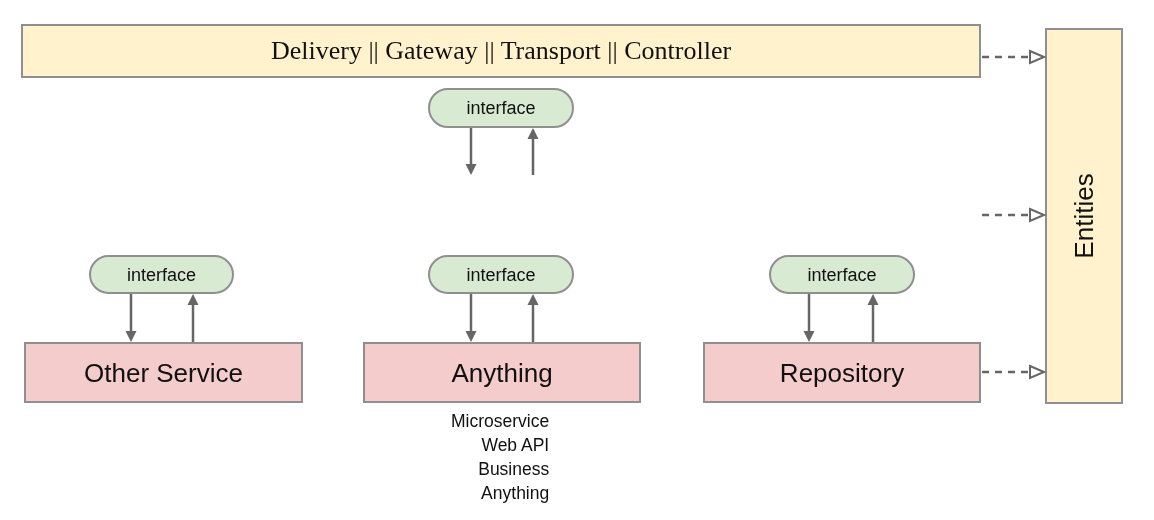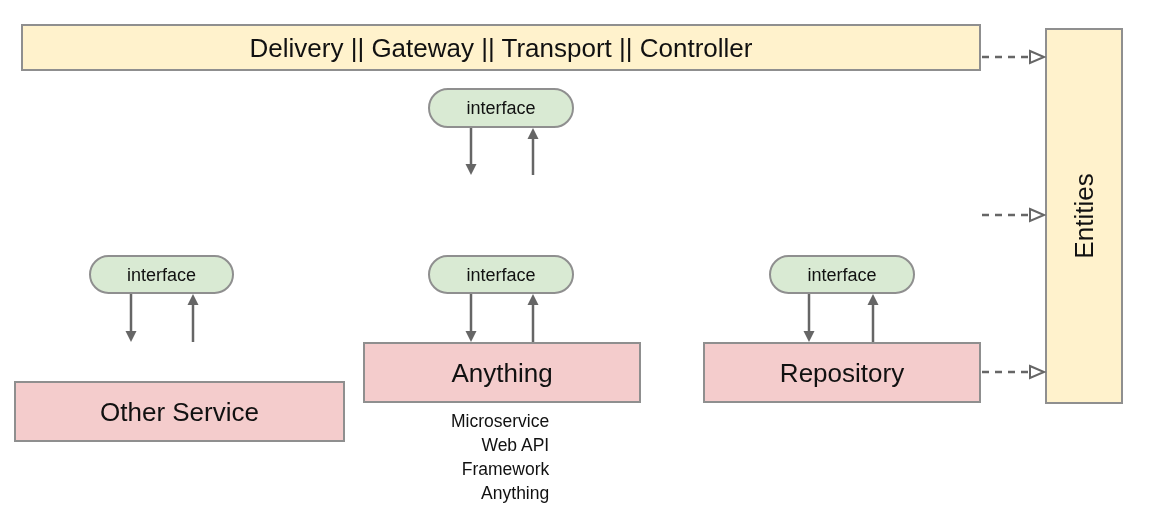--- a/index.html
+++ b/index.html
@@ -26,31 +26,31 @@
     text-align: center;
   }
   .yellow { background: #fff2cc; }
   .pink   { background: #f4cccc; }
   .green  { background: #d9ead3; border-radius: 20px; }
 
   .layer-label { font-size: 26px; line-height: 1; white-space: nowrap; }
   .iface-label { font-size: 18px; line-height: 1; white-space: nowrap; }
 
   
-  .box-delivery { left: 21px; top: 24px; width: 960px; height: 47px; }
+  .box-delivery { left: 21px; top: 24px; width: 960px; height: 54px; font-family: Liberation Serif, serif; }
   
   .box-iface-top { left: 428px; top: 88px; width: 146px; height: 40px; }
   
   .box-service { left: 21px; top: 175px; width: 960px; height: 80px; }
   
   .box-iface-left   { left: 89px;  top: 255px; width: 145px; height: 39px; }
   .box-iface-middle { left: 428px; top: 255px; width: 146px; height: 39px; }
   .box-iface-right  { left: 769px; top: 255px; width: 146px; height: 39px; }
   
-  .box-other      { left: 14px;  top: 342px; width: 331px; height: 61px; margin-top: 39px; }
+  .box-other      { left: 24px;  top: 342px; width: 279px; height: 61px; }
   .box-anything   { left: 363px; top: 342px; width: 278px; height: 61px; }
   .box-repository { left: 703px; top: 342px; width: 278px; height: 61px; }
   
   .box-entities { left: 1045px; top: 28px; width: 78px; height: 376px; }
   .box-entities .layer-label {
     transform: rotate(-90deg);
     white-space: nowrap;
   }
 
   .examples-list {
@@ -103,21 +103,21 @@
     <span class="layer-label">Repository</span>
   </div>
 
   <div class="box yellow box-entities">
     <span class="layer-label">Entities</span>
   </div>
 
   <div class="examples-list">
     <div>Microservice</div>
     <div>Web API</div>
-    <div>Framework</div>
+    <div>Business</div>
     <div>Anything</div>
   </div>
 
   <svg class="arrows" width="1154" height="520" viewBox="0 0 1154 520">
 
     <g>
       <line x1="471" y1="128" x2="471" y2="165" stroke="#666666" stroke-width="2.5"></line>
       <polygon points="465.5,164 476.5,164 471,175" fill="#666666"></polygon>
     </g>
     <g>

